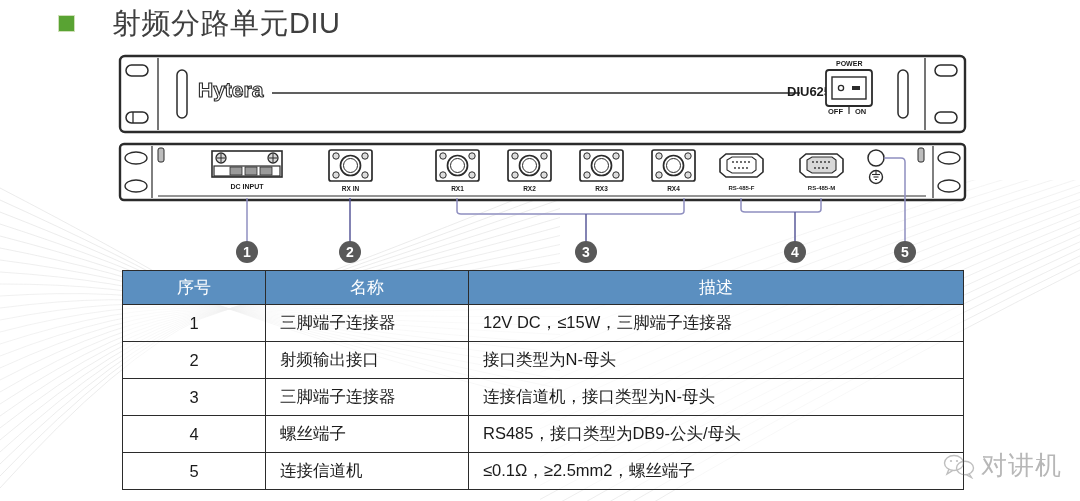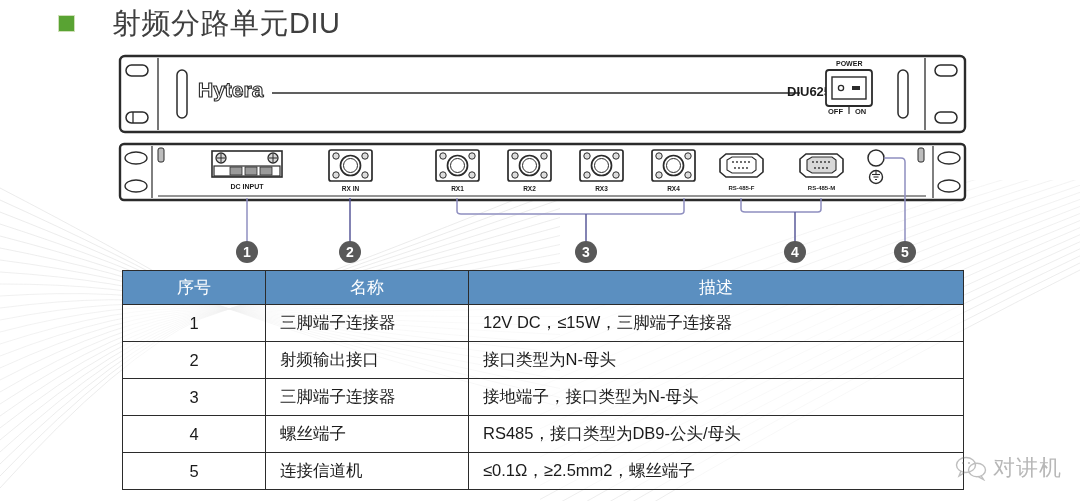--- a/index.html
+++ b/index.html
@@ -83,21 +83,21 @@
 
   
   #watermark {
     position: absolute;
     right: 18px; bottom: 18px;
     z-index: 4;
     display: flex; align-items: center;
     opacity: 0.42;
   }
   #watermark .wm-text {
-    font-size: 22px;
+    font-size: 26px;
     color: #555;
     margin-left: 4px;
     letter-spacing: 1px;
   }
 </style>
 </head>
 <body>
 
 <svg id="bg-swoosh" viewBox="0 0 1080 330" preserveAspectRatio="none">
   <g id="swoosh-left" stroke="#c9c9c9" stroke-width="0.9" fill="none" opacity="0.75">
@@ -382,21 +382,21 @@
         <td class="col-desc">12V DC，≤15W，三脚端子连接器</td>
       </tr>
       <tr>
         <td class="col-no">2</td>
         <td class="col-name">射频输出接口</td>
         <td class="col-desc">接口类型为N-母头</td>
       </tr>
       <tr>
         <td class="col-no">3</td>
         <td class="col-name">三脚端子连接器</td>
-        <td class="col-desc">接地端子，接口类型为N-母头</td>
+        <td class="col-desc">连接信道机，接口类型为N-母头</td>
       </tr>
       <tr>
         <td class="col-no">4</td>
         <td class="col-name">螺丝端子</td>
         <td class="col-desc">RS485，接口类型为DB9-公头/母头</td>
       </tr>
       <tr>
         <td class="col-no">5</td>
         <td class="col-name">连接信道机</td>
         <td class="col-desc">≤0.1Ω，≥2.5mm2，螺丝端子</td>

